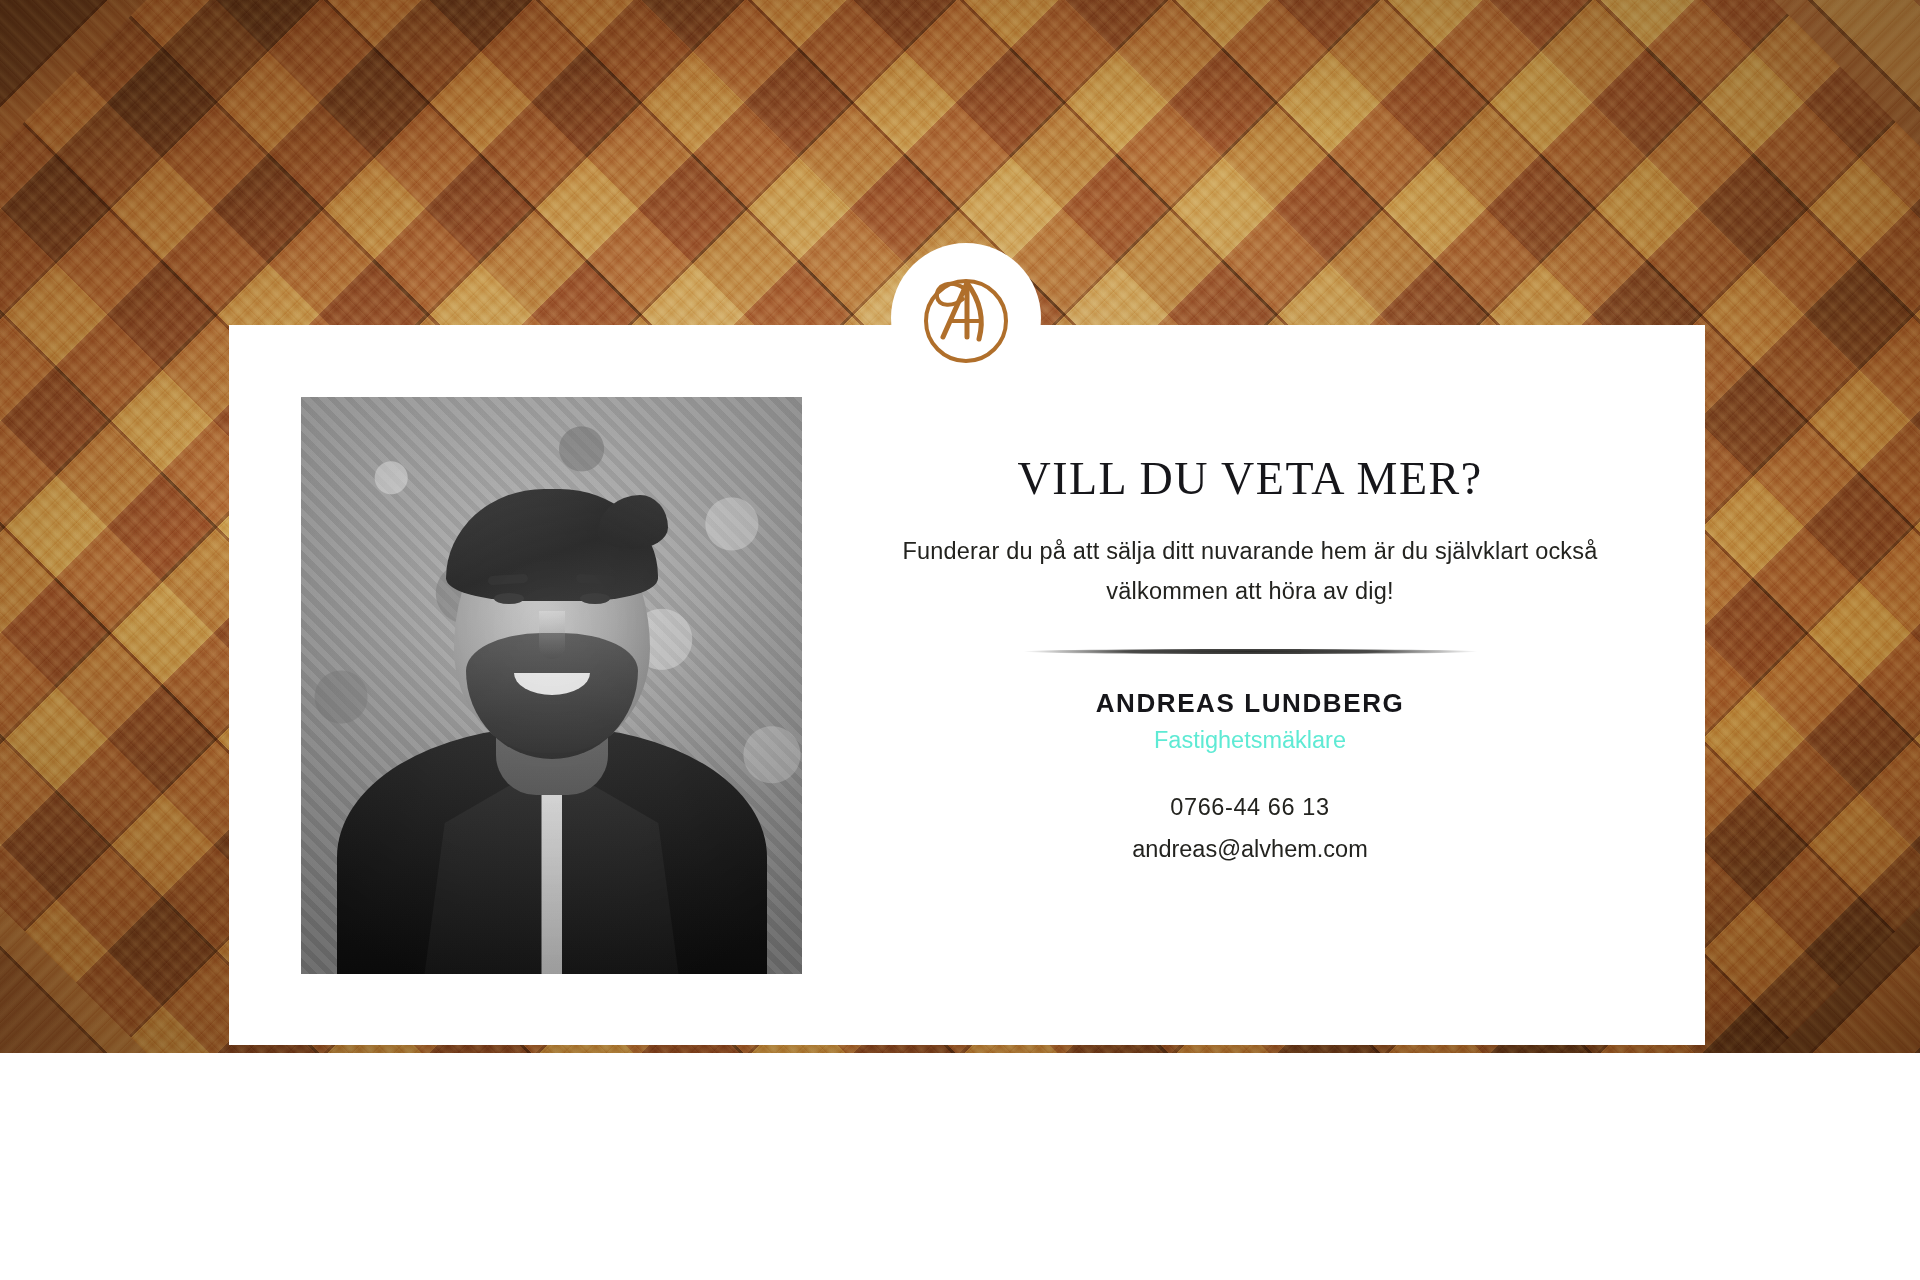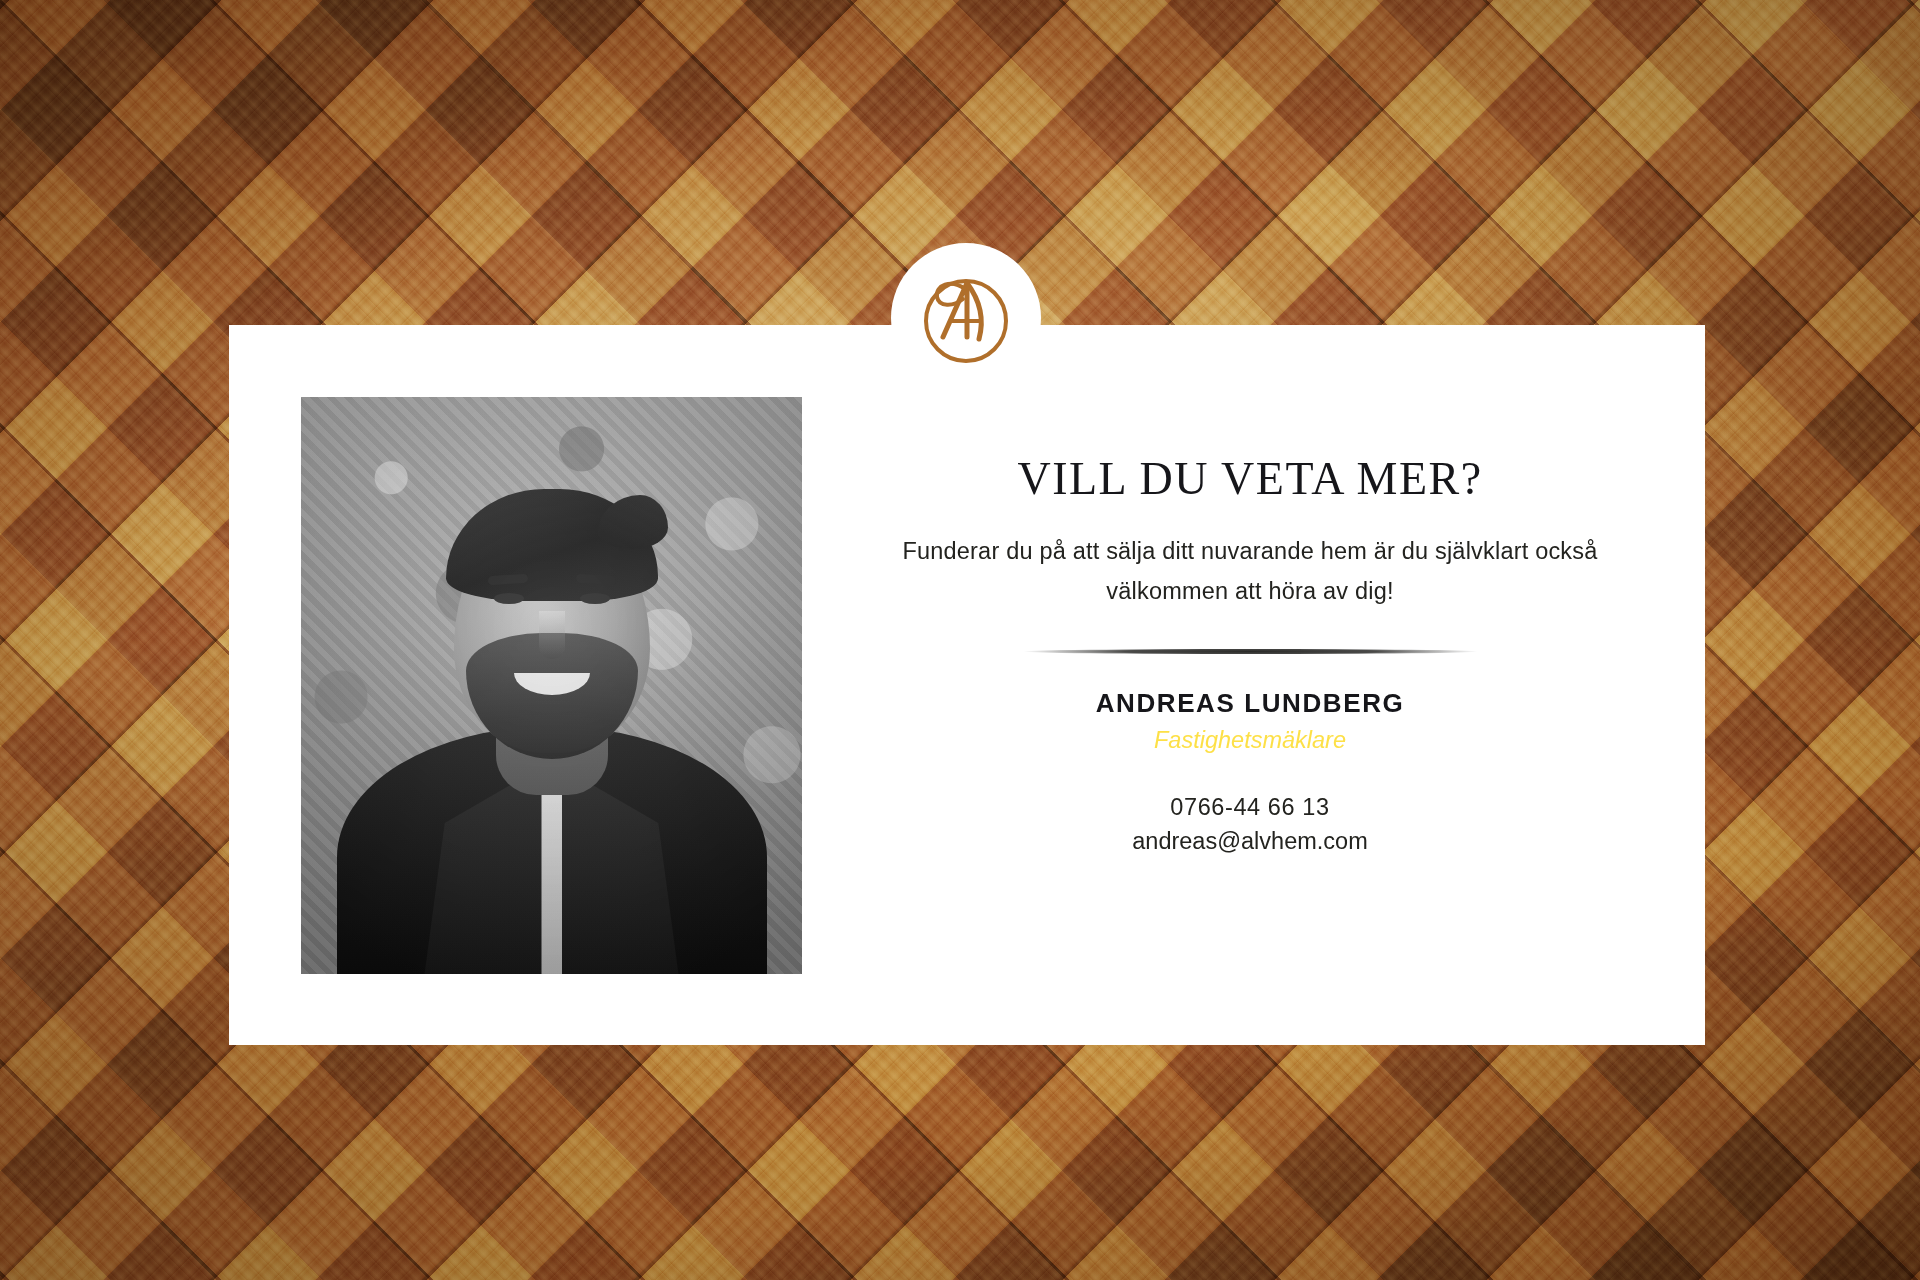--- a/index.html
+++ b/index.html
@@ -12,21 +12,21 @@
 
   body {
     font-family: "Liberation Sans", sans-serif;
     background: #6b destruct;
   }
 
   
   #stage {
     position: relative;
     width: 1920px;
-    height: 1280px;
+    height: 1053px;
     overflow: hidden;
     background: #8a5a2f;
   }
 
   .wood-base {
     position: absolute;
     inset: 0;
     background:
       radial-gradient(ellipse 70% 60% at 50% 45%, rgba(255,225,180,0.30) 0%, rgba(120,66,28,0.0) 70%),
       linear-gradient(160deg, #6d4220 0%, #9a6334 18%, #b07c43 35%, #8f5c2e 55%, #a87038 75%, #70441f 100%);
@@ -350,32 +350,31 @@
 
   .agent-name {
     font-size: 26px;
     font-weight: 700;
     letter-spacing: 1.6px;
     color: #16161a;
   }
   .agent-role {
     font-size: 23.5px;
     margin-top: 8px;
-    color: #fde047;
-    font-style: italic;
+    color: #5eead4;
   }
   .agent-phone {
     font-size: 23.5px;
     margin-top: 40px;
     letter-spacing: .6px;
     color: #23231f;
   }
   .agent-email {
     font-size: 23.5px;
-    margin-top: 7px;
+    margin-top: 15px;
     color: #23231f;
   }
 </style>
 </head>
 <body>
 
 <div id="stage">
 
   <div class="wood-base"></div>
   <div class="herringbone hb-a"></div>

